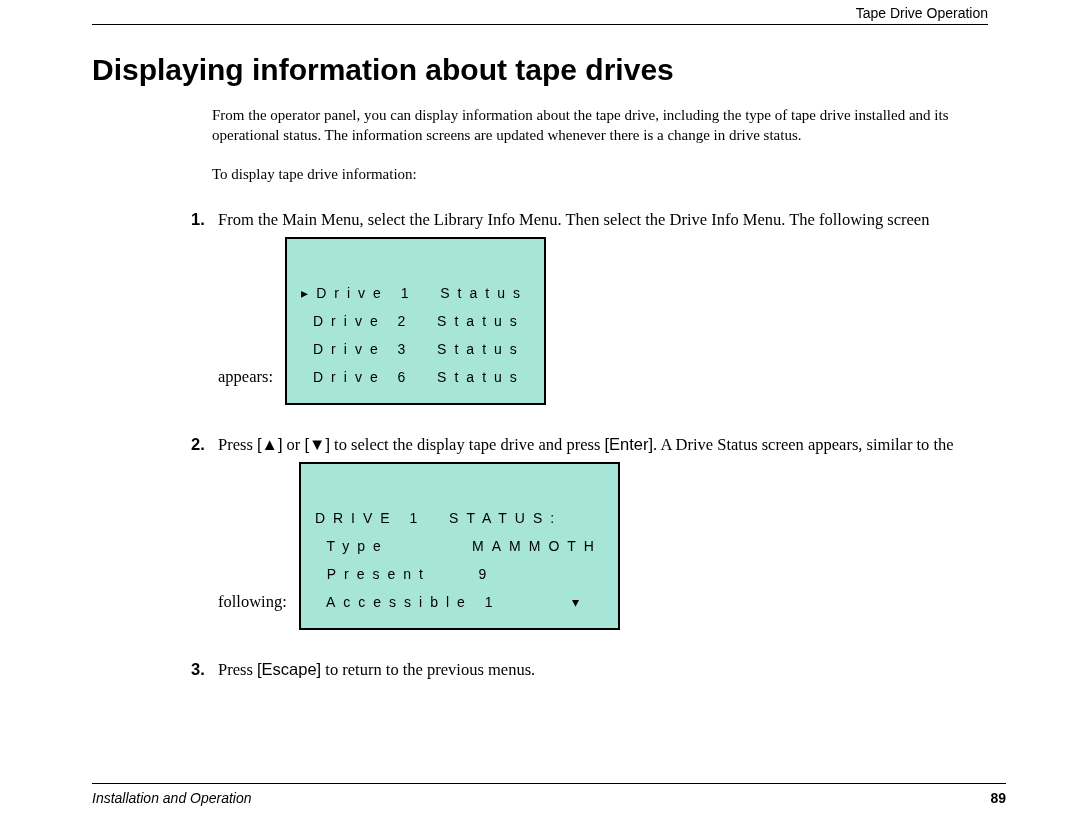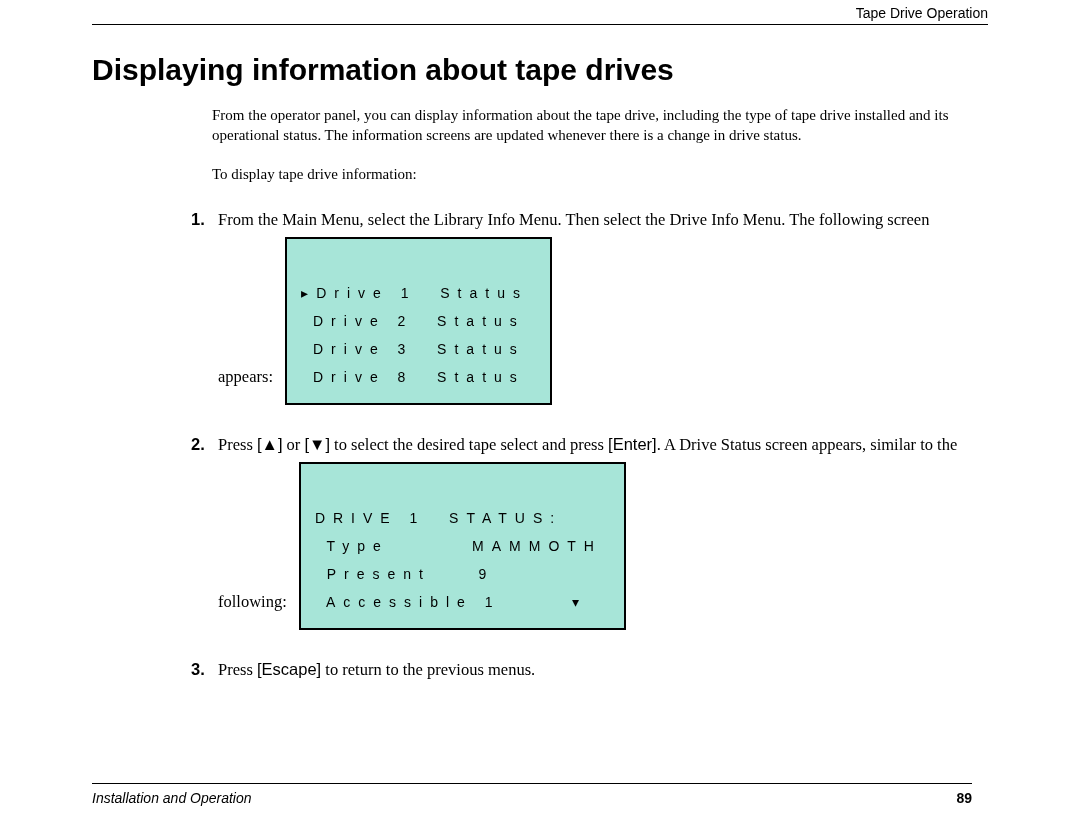--- a/index.html
+++ b/index.html
@@ -61,32 +61,32 @@
   .keycap {
     font-family: Arial, Helvetica, sans-serif;
   }
   .screen-box {
     display: inline-block;
     border: 2px solid #000;
     background: #a7e5d8;
     font-family: Arial, Helvetica, sans-serif;
     font-size: 14px;
     letter-spacing: 8px;
-    padding: 12px 22px 12px 14px;
+    padding: 12px 16px 12px 14px;
     margin: 6px 0 14px 8px;
     line-height: 2.0;
     white-space: pre;
   }
   .screen-row {
     display: block;
   }
   .bottom-area {
     position: absolute;
     left: 92px;
-    right: 108px;
+    right: 74px;
     bottom: 28px;
   }
   .bottom-rule {
     border-top: 1.2px solid #000;
     margin-bottom: 6px;
   }
   .footer-row {
     display: flex;
     justify-content: space-between;
     font-family: Arial, Helvetica, sans-serif;
@@ -107,25 +107,25 @@
 
   <div class="body-block">
     <p>From the operator panel, you can display information about the tape drive, including the type of tape drive installed and its operational status. The information screens are updated whenever there is a change in drive status.</p>
     <p>To display tape drive information:</p>
   </div>
 
   <ol class="steps">
     <li>
       <span>From the Main Menu, select the Library Info Menu. Then select the Drive Info Menu. The following screen appears:</span>
       <div class="screen-box">
-<span class="screen-row">▸Drive 1  Status</span><span class="screen-row"> Drive 2  Status</span><span class="screen-row"> Drive 3  Status</span><span class="screen-row"> Drive 8  Status</span></div>
+<span class="screen-row">▸Drive 1  Status</span><span class="screen-row"> Drive 2  Status</span><span class="screen-row"> Drive 3  Status</span><span class="screen-row"> Drive 6  Status</span></div>
     </li>
 
     <li>
-      <span>Press </span><span class="keycap">[▲]</span><span> or </span><span class="keycap">[▼]</span><span> to select the desired tape select and press </span><span class="keycap">[Enter]</span><span>. A Drive Status screen appears, similar to the following:</span>
+      <span>Press </span><span class="keycap">[▲]</span><span> or </span><span class="keycap">[▼]</span><span> to select the display tape drive and press </span><span class="keycap">[Enter]</span><span>. A Drive Status screen appears, similar to the following:</span>
       <div class="screen-box">
 <span class="screen-row">DRIVE 1  STATUS:</span><span class="screen-row"> Type       MAMMOTH</span><span class="screen-row"> Present    9</span><span class="screen-row"> Accessible 1      ▾</span></div>
     </li>
 
     <li>
       <span>Press </span><span class="keycap">[Escape]</span><span> to return to the previous menus.</span>
     </li>
   </ol>
 </div>
 

